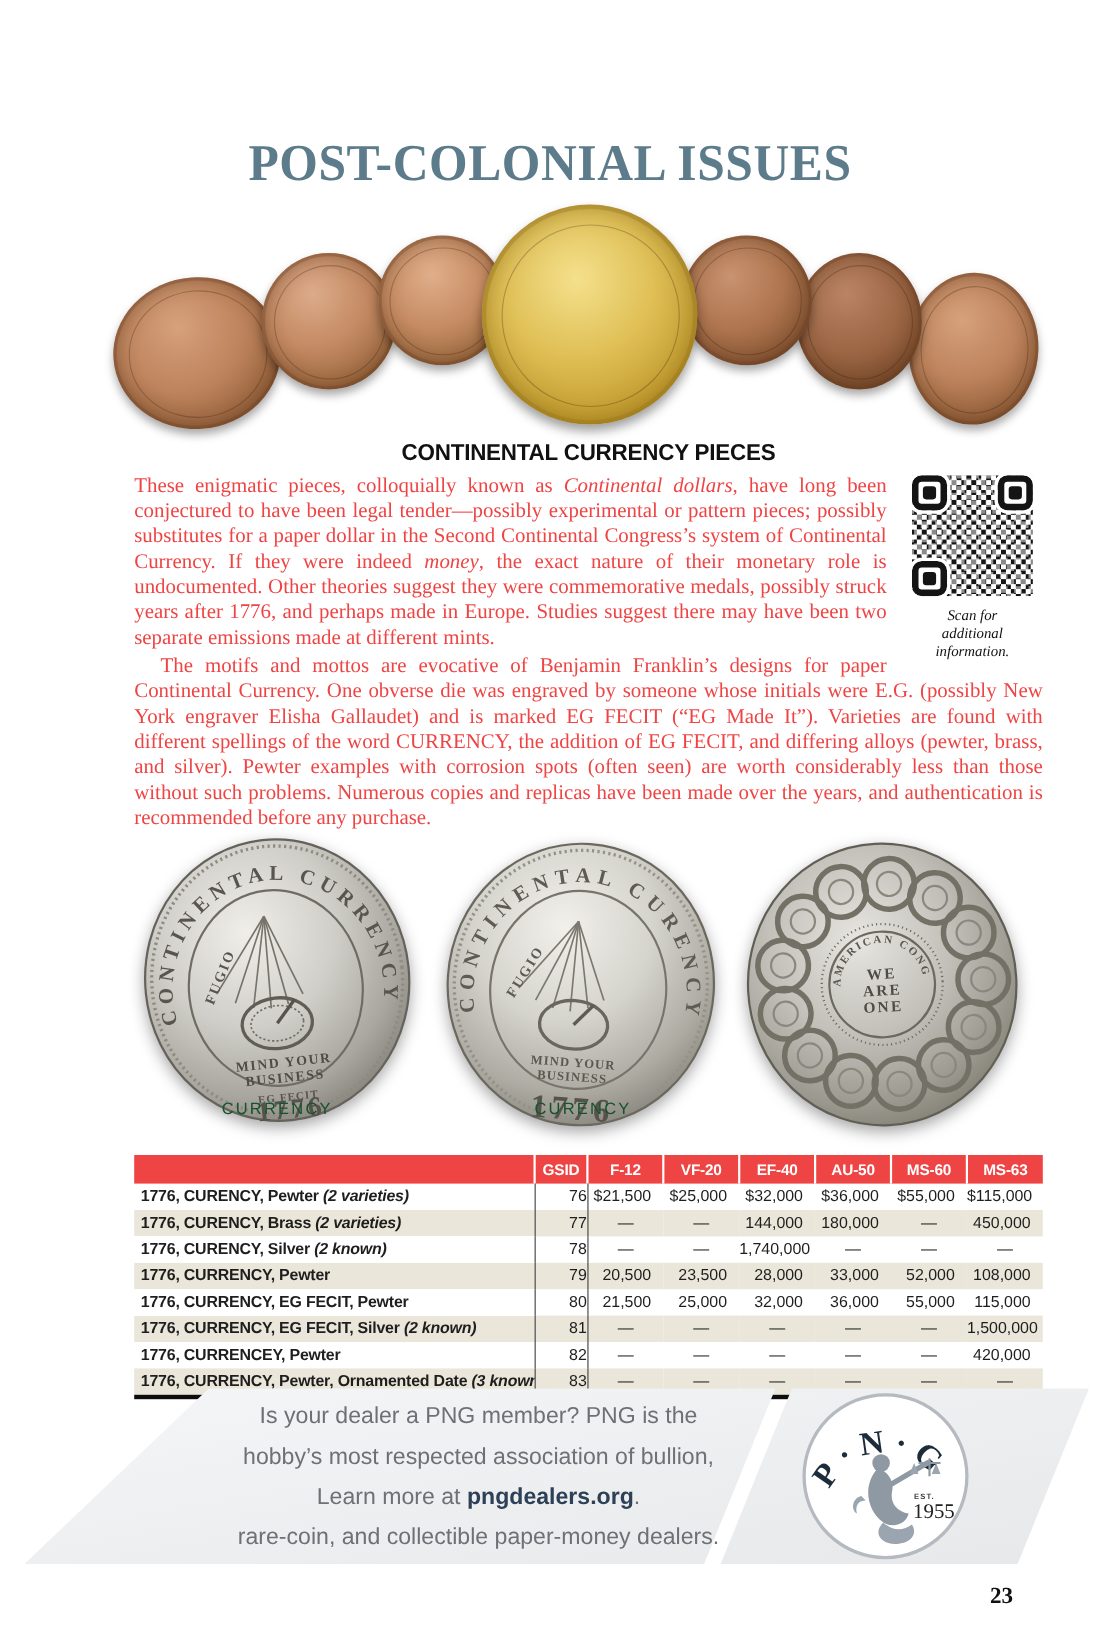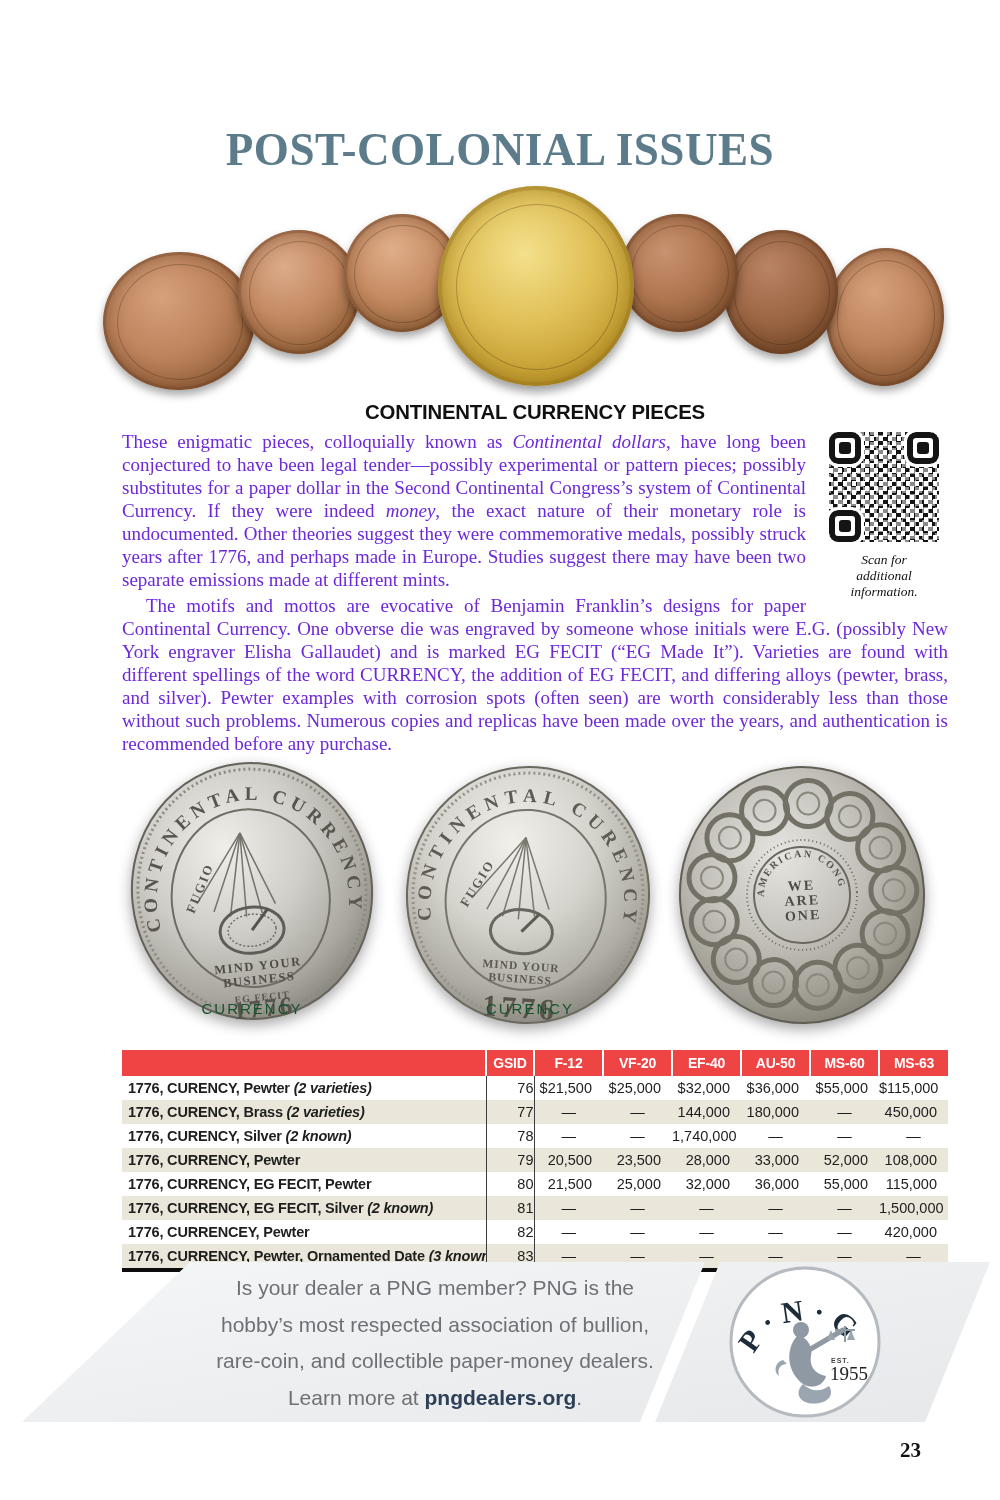--- a/index.html
+++ b/index.html
@@ -23,21 +23,21 @@
   .copper4{background:radial-gradient(circle at 38% 32%,#c99270 0%,#ad744e 45%,#875634 78%,#663e22 100%);}
   .copper5{background:radial-gradient(circle at 40% 30%,#b98365 0%,#9c6644 48%,#7a4c2c 80%,#5d3a20 100%);}
   .gold{background:radial-gradient(circle at 44% 34%,#f4e08c 0%,#e0c057 40%,#c39c2e 76%,#a27c1d 100%);
         box-shadow:inset 0 0 0 4px rgba(150,115,25,.35), inset 0 0 26px rgba(110,80,10,.5),
                    0 6px 10px rgba(0,0,0,.38);}
 
   
   #section{position:absolute;top:400px;left:122px;width:826px;}
   #section h2{margin:0 0 6px 0;text-align:center;font-family:"Liberation Sans",sans-serif;
               font-size:21px;font-weight:700;color:#111;letter-spacing:-.2px;transform:scaleX(.97);}
-  .body-text{font-size:19px;line-height:23px;text-align:justify;color:#6d28d9;}
+  .body-text{font-size:19px;line-height:23px;text-align:justify;color:#ef4444;}
   .body-text .it{font-style:italic;}
   #para2{margin-top:3px;text-indent:24px;}
 
   
   #qr-block{float:right;width:128px;height:170px;margin:2px 0 4px 14px;text-align:center;}
   .qr{position:relative;width:110px;height:110px;margin:0 auto;
       background:repeating-conic-gradient(#141414 0% 25%, #ffffff 0% 50%) 0 0/9px 9px,#fff;
       outline:4px solid #fff;}
   .qr .veil{position:absolute;inset:0;
       background:repeating-conic-gradient(rgba(255,255,255,.92) 0% 25%, rgba(20,20,20,.85) 0% 50%) 2px 3px/13px 13px;
@@ -355,22 +355,22 @@
       </tr>
     </tbody>
   </table>
 
   <div id="ad">
     <div class="ad-panel" id="ad-panel-text"></div>
     <div class="ad-panel" id="ad-panel-logo"></div>
     <div id="ad-text">
       <div>Is your dealer a PNG member? PNG is the</div>
       <div>hobby’s most respected association of bullion,</div>
+      <div><span>Learn more at </span><a id="ad-link" href="#">pngdealers.org</a><span>.</span></div>
       <div>rare-coin, and collectible paper-money dealers.</div>
-      <div><span>Learn more at </span><a id="ad-link" href="#">pngdealers.org</a><span>.</span></div>
     </div>
     <svg id="png-logo" width="156" height="156" viewBox="0 0 156 156">
       <defs>
           <path id="logoArc" d="M 26,96 A 54,54 0 0 1 130,96" fill="none"></path>
         </defs>
       <circle cx="78" cy="78" r="74" fill="#ffffff" stroke="#b5bac0" stroke-width="3"></circle>
       <text font-family="Liberation Serif,serif" font-size="30" font-weight="700" fill="#1d2c3b" letter-spacing="7">
         <textPath href="#logoArc" startOffset="4%">P·N·G</textPath>
       </text>
       <g>

